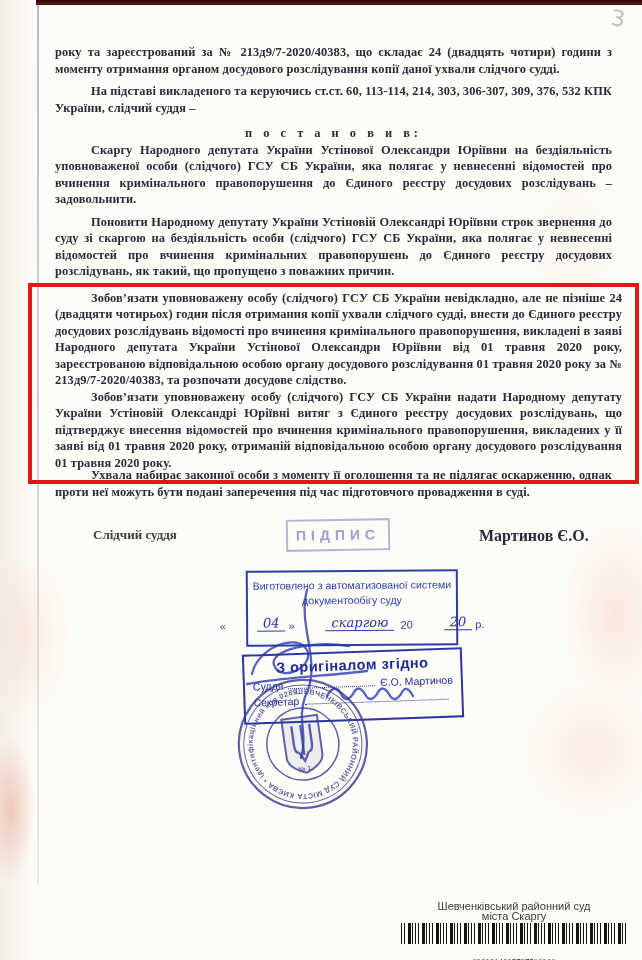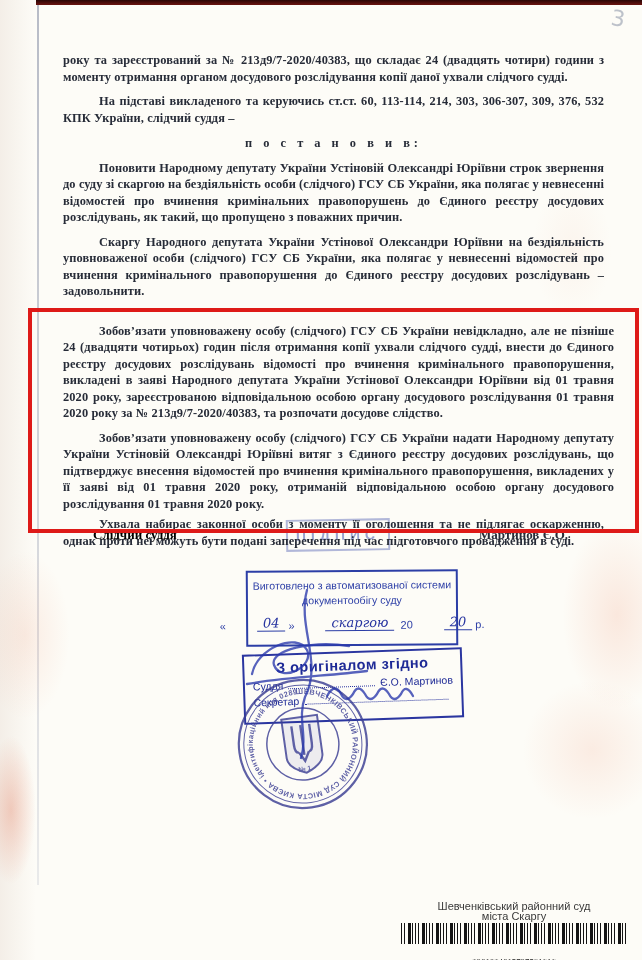--- a/index.html
+++ b/index.html
@@ -20,33 +20,33 @@
   .b3 { right:-20px; top:680px; width:140px; height:140px; background:radial-gradient(ellipse, rgba(238,150,118,.16), transparent 70%); }
   .b4 { left:-14px; top:735px; width:50px; height:150px; background:radial-gradient(ellipse, rgba(222,95,60,.28), transparent 70%); }
   .b5 { right:30px; top:180px; width:80px; height:140px; background:radial-gradient(ellipse, rgba(238,170,140,.09), transparent 70%); }
   .corner-mark { position:absolute; left:611px; top:6px; font-size:22px;
                  color:rgba(125,135,158,.5); transform:rotate(9deg); font-family:"DejaVu Sans",sans-serif; }
 
   
   .content { position:absolute; left:55px; top:44px; width:557px;
              font-size:12.4px; line-height:16.5px; font-weight:bold;
              color:#272c38; text-align:justify; letter-spacing:.1px; }
-  .content p { margin:8px; }
+  .content p { margin:0; }
   .ind { text-indent:36px; }
   .gap { margin-top:6px !important; }
   .heading { text-align:center; letter-spacing:4px; margin-top:9px !important; text-indent:0; }
   .redbox { position:relative; z-index:3; border:4px solid #de1a18;
             margin:3px -27px 0 -27px; padding:3px 13px 9px 23px; pointer-events:none; }
   .redbox p { pointer-events:auto; }
   .closing { position:relative; z-index:1; margin-top:-17px !important; }
 
   
   .abs { position:absolute; }
-  .sig-role { left:93px; top:527px; font-size:13px; font-weight:bold; color:#000000; }
-  .sig-name { left:479px; top:527px; font-size:13px; font-weight:bold; color:#272c38; }
+  .sig-role { left:93px; top:527px; font-size:13px; font-weight:bold; color:#404040; }
+  .sig-name { left:479px; top:527px; font-size:16px; font-weight:bold; color:#272c38; }
   .sig-stamp { left:286px; top:519px; width:104px; height:32px;
                border:2px solid rgba(85,100,180,.45); color:rgba(85,100,180,.60);
                font-family:"Liberation Sans",sans-serif; font-weight:bold; font-size:14px;
                letter-spacing:5px; display:flex; align-items:center; justify-content:center;
                transform:rotate(-1deg); }
 
   
   .auto-stamp { left:246px; top:570px; width:212px; height:76px;
                 border:2.5px solid #2c3ea6; color:#2c3ea6;
                 font-family:"Liberation Sans",sans-serif; font-size:10.6px;
@@ -92,22 +92,22 @@
   <div class="blotch b2"></div>
   <div class="blotch b3"></div>
   <div class="blotch b4"></div>
   <div class="blotch b5"></div>
   <div class="corner-mark">3</div>
 
   <div class="content">
     <p>року та зареєстрований за № 213д9/7-2020/40383, що складає 24 (двадцять чотири) години з моменту отримання органом досудового розслідування копії даної ухвали слідчого судді.</p>
     <p class="ind gap">На підставі викладеного та керуючись ст.ст. 60, 113-114, 214, 303, 306-307, 309, 376, 532 КПК України, слідчий суддя –</p>
     <p class="heading">п о с т а н о в и в:</p>
+    <p class="ind">Скаргу Народного депутата України Устінової Олександри Юріївни на бездіяльність уповноваженої особи (слідчого) ГСУ СБ України, яка полягає у невнесенні відомостей про вчинення кримінального правопорушення до Єдиного реєстру досудових розслідувань – задовольнити.</p>
     <p class="ind gap">Поновити Народному депутату України Устіновій Олександрі Юріївни строк звернення до суду зі скаргою на бездіяльність особи (слідчого) ГСУ СБ України, яка полягає у невнесенні відомостей про вчинення кримінальних правопорушень до Єдиного реєстру досудових розслідувань, як такий, що пропущено з поважних причин.</p>
-    <p class="ind">Скаргу Народного депутата України Устінової Олександри Юріївни на бездіяльність уповноваженої особи (слідчого) ГСУ СБ України, яка полягає у невнесенні відомостей про вчинення кримінального правопорушення до Єдиного реєстру досудових розслідувань – задовольнити.</p>
     <div class="redbox">
       <p class="ind">Зобов’язати уповноважену особу (слідчого) ГСУ СБ України невідкладно, але не пізніше 24 (двадцяти чотирьох) годин після отримання копії ухвали слідчого судді, внести до Єдиного реєстру досудових розслідувань відомості про вчинення кримінального правопорушення, викладені в заяві Народного депутата України Устінової Олександри Юріївни від 01 травня 2020 року, зареєстрованою відповідальною особою органу досудового розслідування 01 травня 2020 року за № 213д9/7-2020/40383, та розпочати досудове слідство.</p>
       <p class="ind">Зобов’язати уповноважену особу (слідчого) ГСУ СБ України надати Народному депутату України Устіновій Олександрі Юріївні витяг з Єдиного реєстру досудових розслідувань, що підтверджує внесення відомостей про вчинення кримінального правопорушення, викладених у її заяві від 01 травня 2020 року, отриманій відповідальною особою органу досудового розслідування 01 травня 2020 року.</p>
     </div>
     <p class="ind closing">Ухвала набирає законної особи з моменту її оголошення та не підлягає оскарженню, однак проти неї можуть бути подані заперечення під час підготовчого провадження в суді.</p>
   </div>
 
   <div class="abs sig-role">Слідчий суддя</div>
   <div class="abs sig-stamp">ПІДПИС</div>
   <div class="abs sig-name">Мартинов Є.О.</div>

